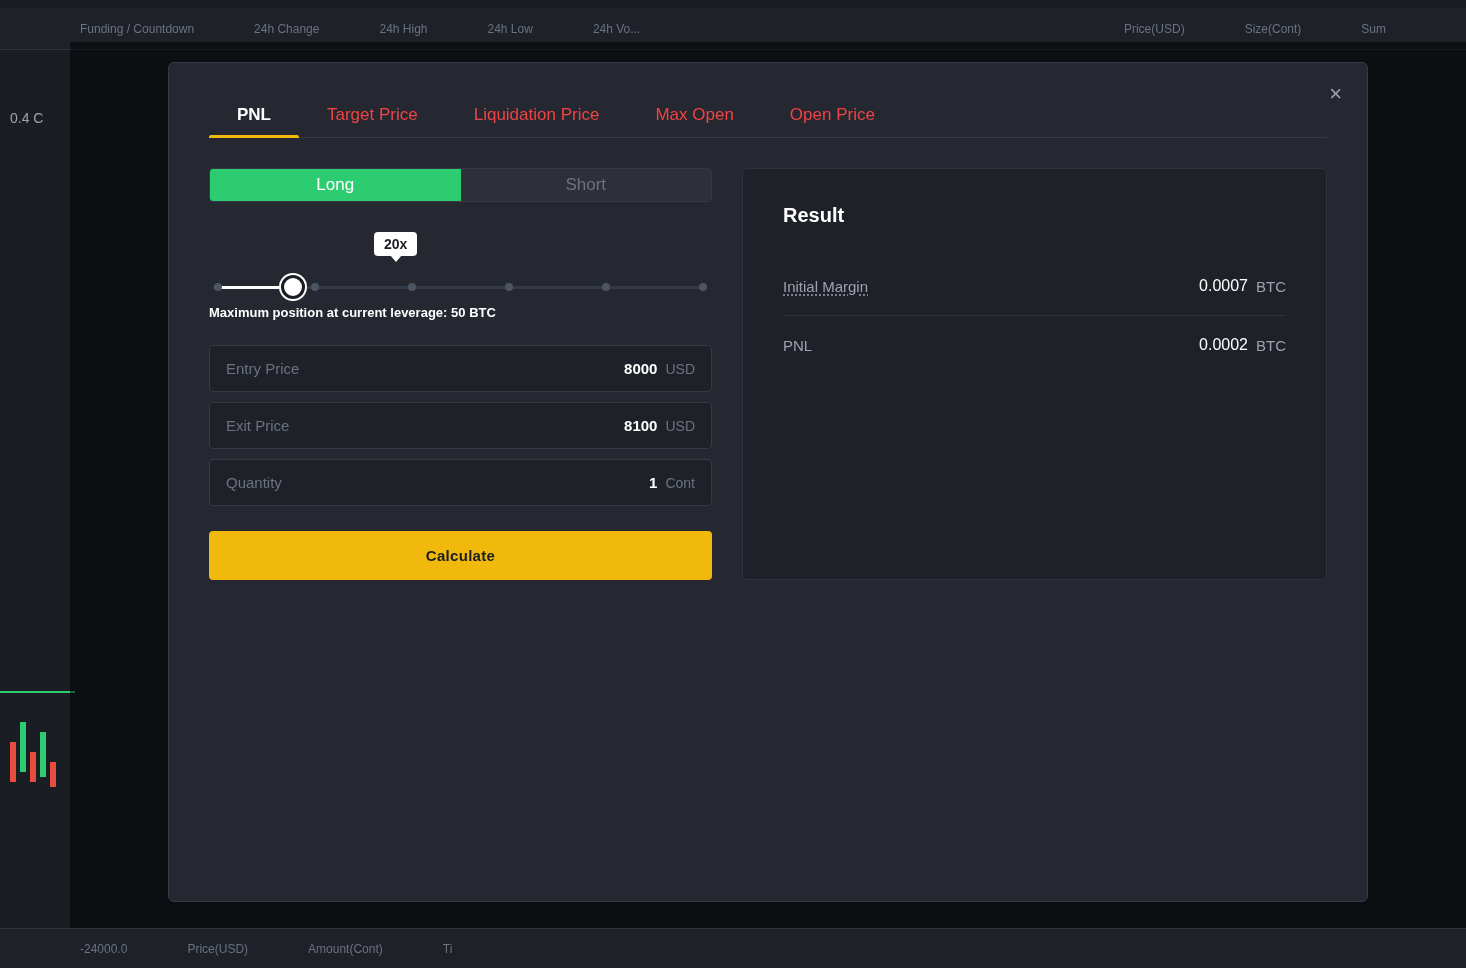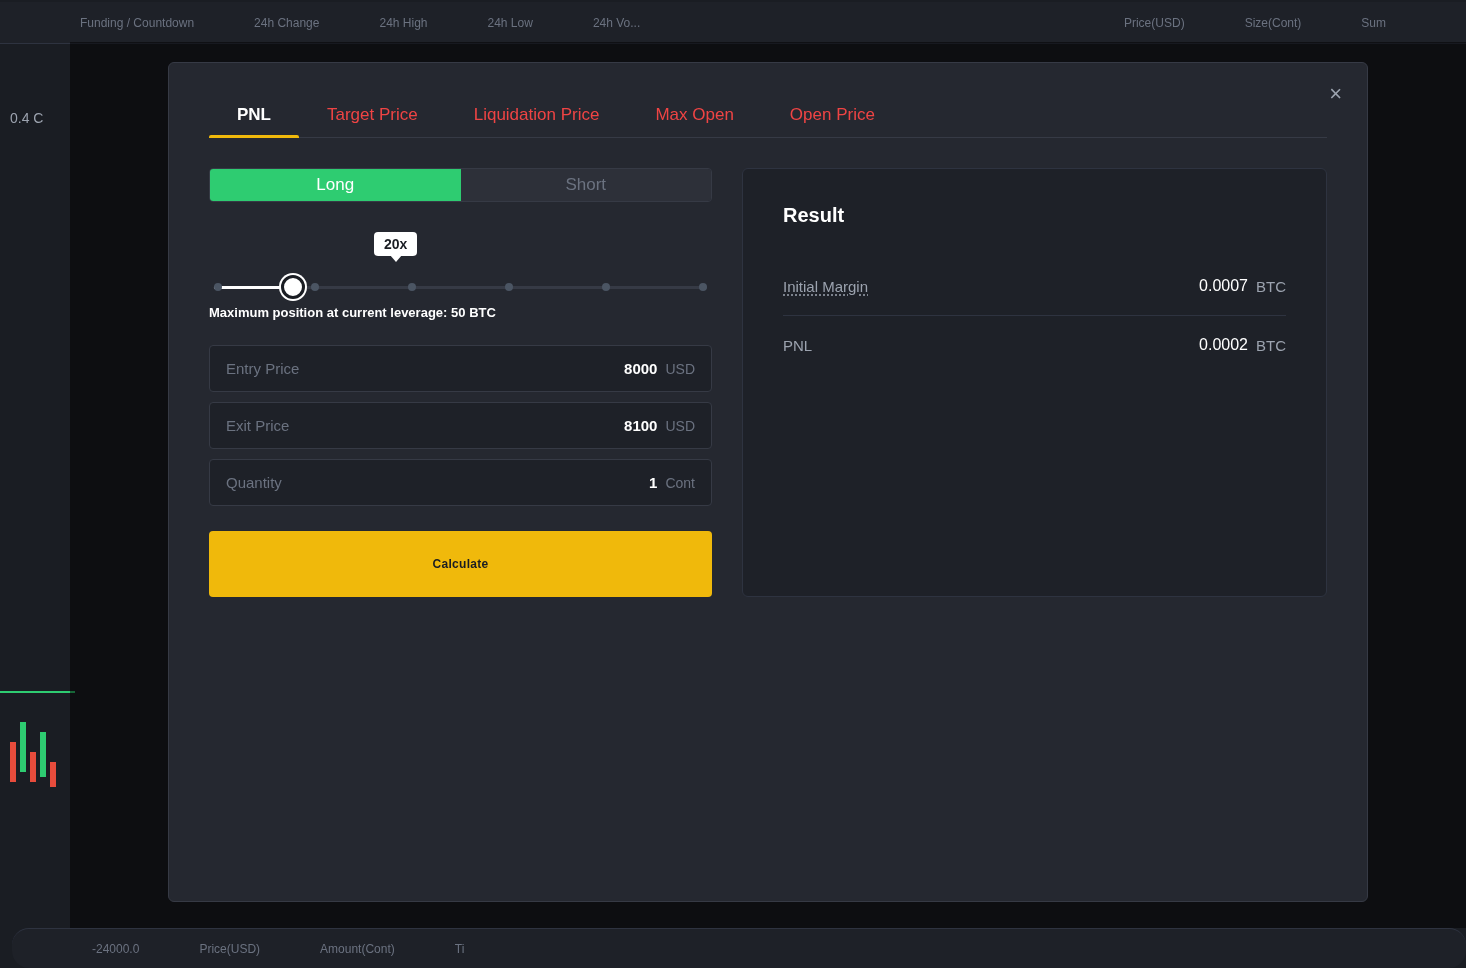--- a/index.html
+++ b/index.html
@@ -19,49 +19,48 @@
       position: absolute;
       top: 0; left: 0;
       width: 100%; height: 100%;
       background: #1a1d23;
       z-index: 0;
     }
 
     
     .top-bar {
       position: absolute;
-      top: 2px; left: 0; right: 0;
+      top: 8px; left: 0; right: 0;
       height: 42px;
       background: #1e2128;
       border-bottom: 1px solid #2e3340;
       display: flex;
       align-items: center;
       padding: 0 80px;
       z-index: 2;
       gap: 60px;
     }
 
     .top-bar-item {
       font-size: 12px;
       color: #6b7280;
     }
 
     
     .bottom-bar {
       position: absolute;
-      bottom: 0; left: 12px; right: 0;
+      bottom: 0; left: 0; right: 0;
       height: 40px;
       background: #1e2128;
       border-top: 1px solid #2e3340;
       display: flex;
       align-items: center;
       padding: 0 80px;
       z-index: 2;
       gap: 60px;
-      border-radius: 17px;
     }
 
     .bottom-bar-item {
       font-size: 12px;
       color: #6b7280;
     }
 
     
     .modal-overlay {
       position: absolute;
@@ -316,26 +315,26 @@
     }
 
     .input-unit {
       font-size: 14px;
       color: #6b7280;
     }
 
     
     .calculate-btn {
       width: 100%;
-      padding: 26px;
+      padding: 16px;
       background: #f0b90b;
       color: #1a1d23;
       border: none;
       border-radius: 4px;
-      font-size: 12px;
+      font-size: 15px;
       font-weight: 700;
       cursor: pointer;
       letter-spacing: 0.3px;
     }
 
     
     .right-panel {
       flex: 1;
       background: #1e2128;
       border-radius: 6px;

